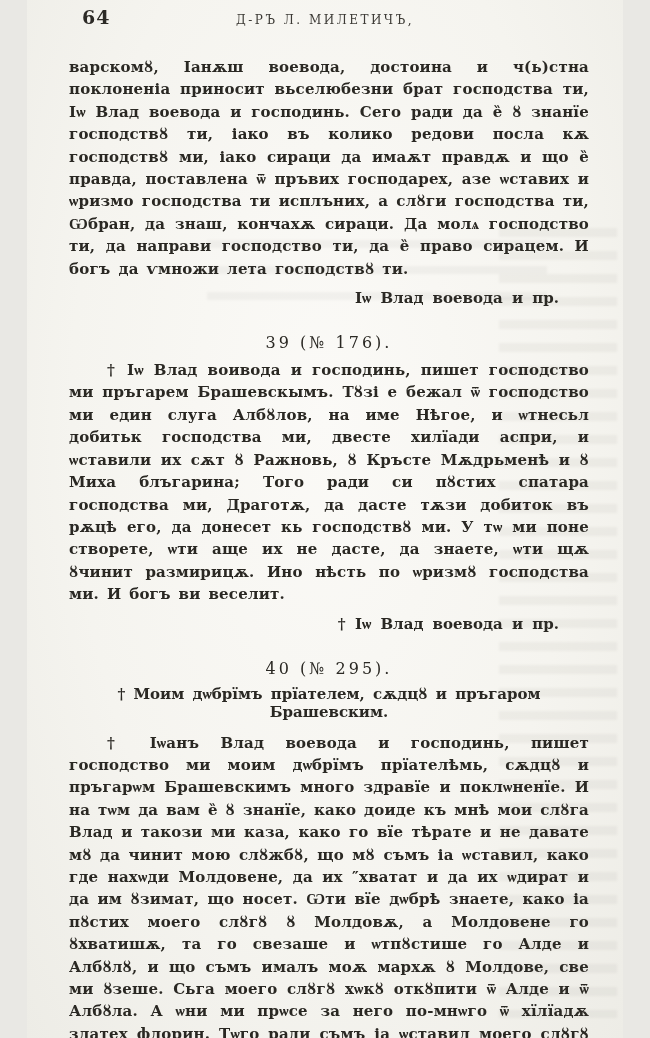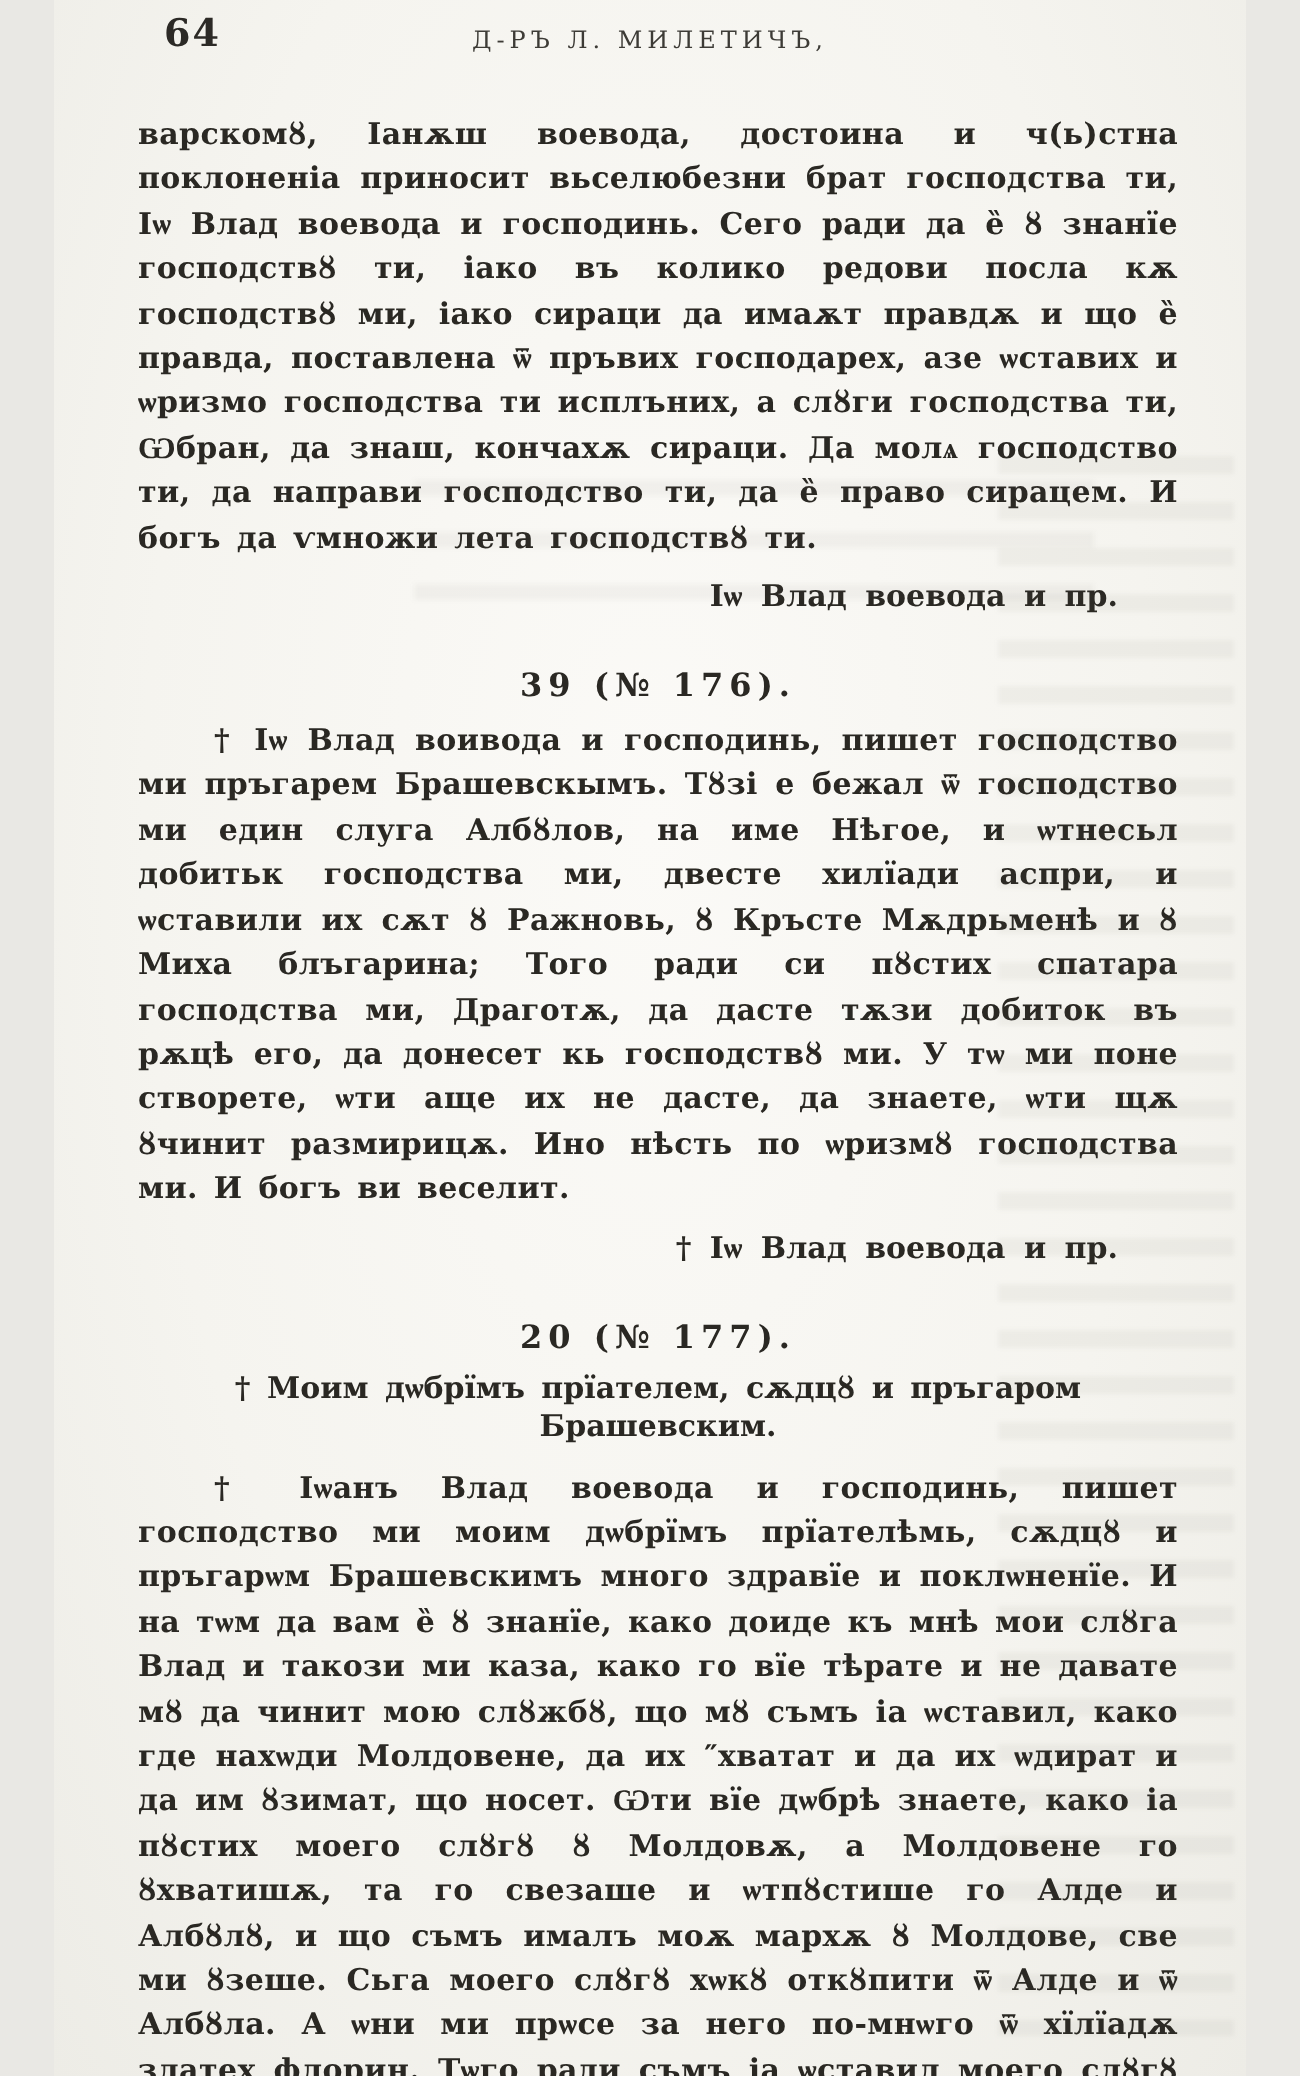--- a/index.html
+++ b/index.html
@@ -63,21 +63,21 @@
   p.sig{
     margin:7px 30px 0 0;
     text-align:right;
     font-size:15px;line-height:22px;
     font-weight:bold;color:#2a2823;
     word-spacing:4px;
   }
   .docnum{
     margin:24px 0 7px 0;
     text-align:center;
-    font-size:16px;font-weight:bold;
+    font-size:16px;font-weight:normal;
     letter-spacing:3px;color:#2a2823;
   }
   .docsub{
     margin:0 0 11px 0;
     text-align:center;
     font-size:15px;font-weight:bold;
     word-spacing:3px;color:#2a2823;
   }
 </style>
 </head>
@@ -95,18 +95,18 @@
 
   <div class="textblock">
 
     <p class="body cont">варскомȣ, Іанѫш воевода, достоина и ч(ь)стна поклоненіа приносит вьселюбезни брат господства ти, Іѡ Влад воевода и господинь. Сего ради да е̏ ȣ знанїе господствȣ ти, іако въ колико редови посла кѫ господствȣ ми, іако сираци да имаѫт правдѫ и що е̏ правда, поставлена ѿ пръвих господарех, азе ѡставих и ѡризмо господства ти исплъних, а слȣги господства ти, Ѡбран, да знаш, кончахѫ сираци. Да молѧ господство ти, да направи господство ти, да е̏ право сирацем. И богъ да ѵмножи лета господствȣ ти.</p>
     <p class="sig">Іѡ Влад воевода и пр.</p>
 
     <div class="docnum">39 (№ 176).</div>
     <p class="body indent">† Іѡ Влад воивода и господинь, пишет господство ми пръгарем Брашевскымъ. Тȣзі е бежал ѿ господство ми един слуга Албȣлов, на име Нѣгое, и ѡтнесьл добитьк господства ми, двесте хилїади аспри, и ѡставили их сѫт ȣ Ражновь, ȣ Кръсте Мѫдрьменѣ и ȣ Миха блъгарина; Того ради си пȣстих спатара господства ми, Драготѫ, да дасте тѫзи добиток въ рѫцѣ его, да донесет кь господствȣ ми. У тѡ ми поне створете, ѡти аще их не дасте, да знаете, ѡти щѫ ȣчинит размирицѫ. Ино нѣсть по ѡризмȣ господства ми. И богъ ви веселит.</p>
     <p class="sig">† Іѡ Влад воевода и пр.</p>
 
-    <div class="docnum">20 (№ 177).</div>
+    <div class="docnum">40 (№ 295).</div>
     <div class="docsub">† Моим дѡбрїмъ прїателем, сѫдцȣ и пръгаром Брашевским.</div>
     <p class="body indent">† Іѡанъ Влад воевода и господинь, пишет господство ми моим дѡбрїмъ прїателѣмь, сѫдцȣ и пръгарѡм Брашевскимъ много здравїе и поклѡненїе. И на тѡм да вам е̏ ȣ знанїе, како доиде къ мнѣ мои слȣга Влад и такози ми каза, како го вїе тѣрате и не давате мȣ да чинит мою слȣжбȣ, що мȣ съмъ іа ѡставил, како где нахѡди Молдовене, да их ″хватат и да их ѡдират и да им ȣзимат, що носет. Ѡти вїе дѡбрѣ знаете, како іа пȣстих моего слȣгȣ ȣ Молдовѫ, а Молдовене го ȣхватишѫ, та го свезаше и ѡтпȣстише го Алде и Албȣлȣ, и що съмъ ималъ моѫ мархѫ ȣ Молдове, све ми ȣзеше. Сьга моего слȣгȣ хѡкȣ откȣпити ѿ Алде и ѿ Албȣла. А ѡни ми прѡсе за него по-мнѡго ѿ хїлїадѫ златех флорин. Тѡго ради съмъ іа ѡставил моего слȣгȣ Влада, да хвата Молдовени и да им ȣзимат, що носет. За тог(о) ради молимъ вас, ѡставете с мирѡм моего слȣгȣ, нека да чинит мою слȣжбȣ, що мȣ съмъ іа ѡставил. Ако ли го не ѡставите с мирѡм, то и добрѣ да знате, ѡти ми е̏ велми жал на вас, ″нъ ми се мнит, ѡти щет и вам жалъ бити. И щото е ȣзел мои слȣга Влад ѿ Сакалѡш Андреіаша, ѿ тогози нищо да не гёвасите, нѫ гдето г(о) е̏ ѡставил мои слȣга Влад, тȣзи да стѡитъ, до где се іа с вами сьстанѫ. У тѡм инѡ да несть по ѡризмȣ господства ми.</p>
 
   </div>
 </div>
 
 </body></html>

